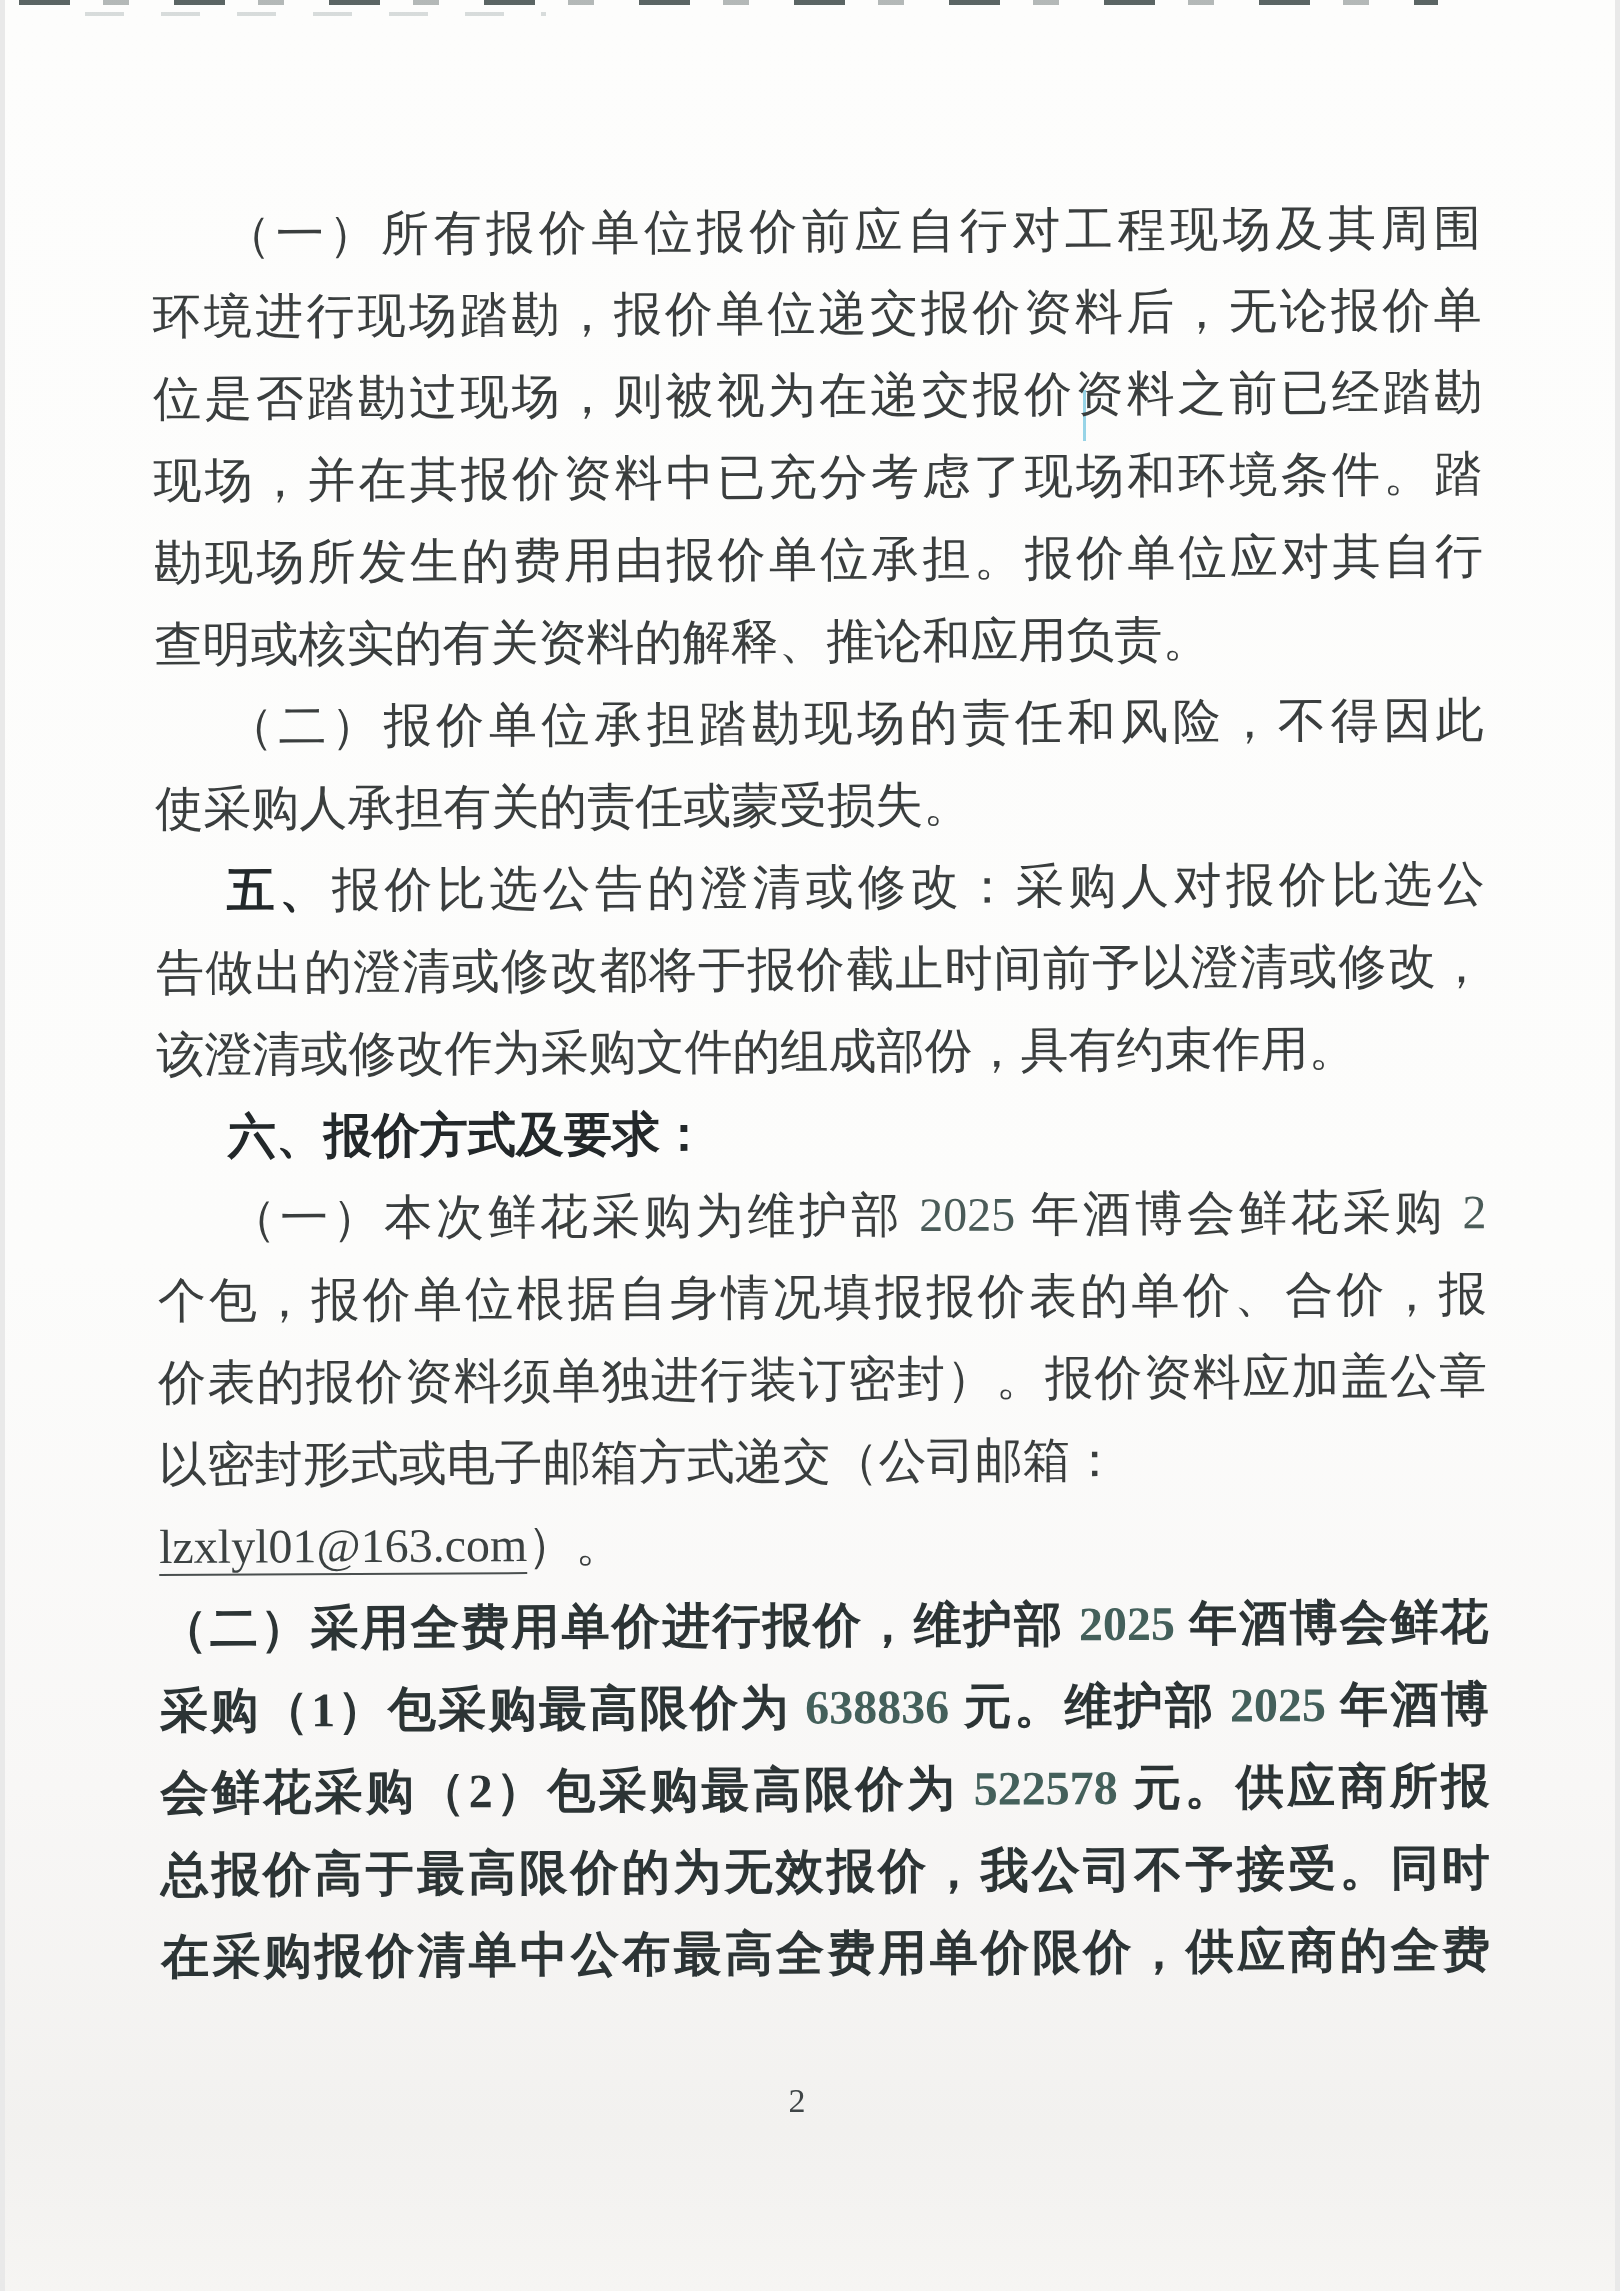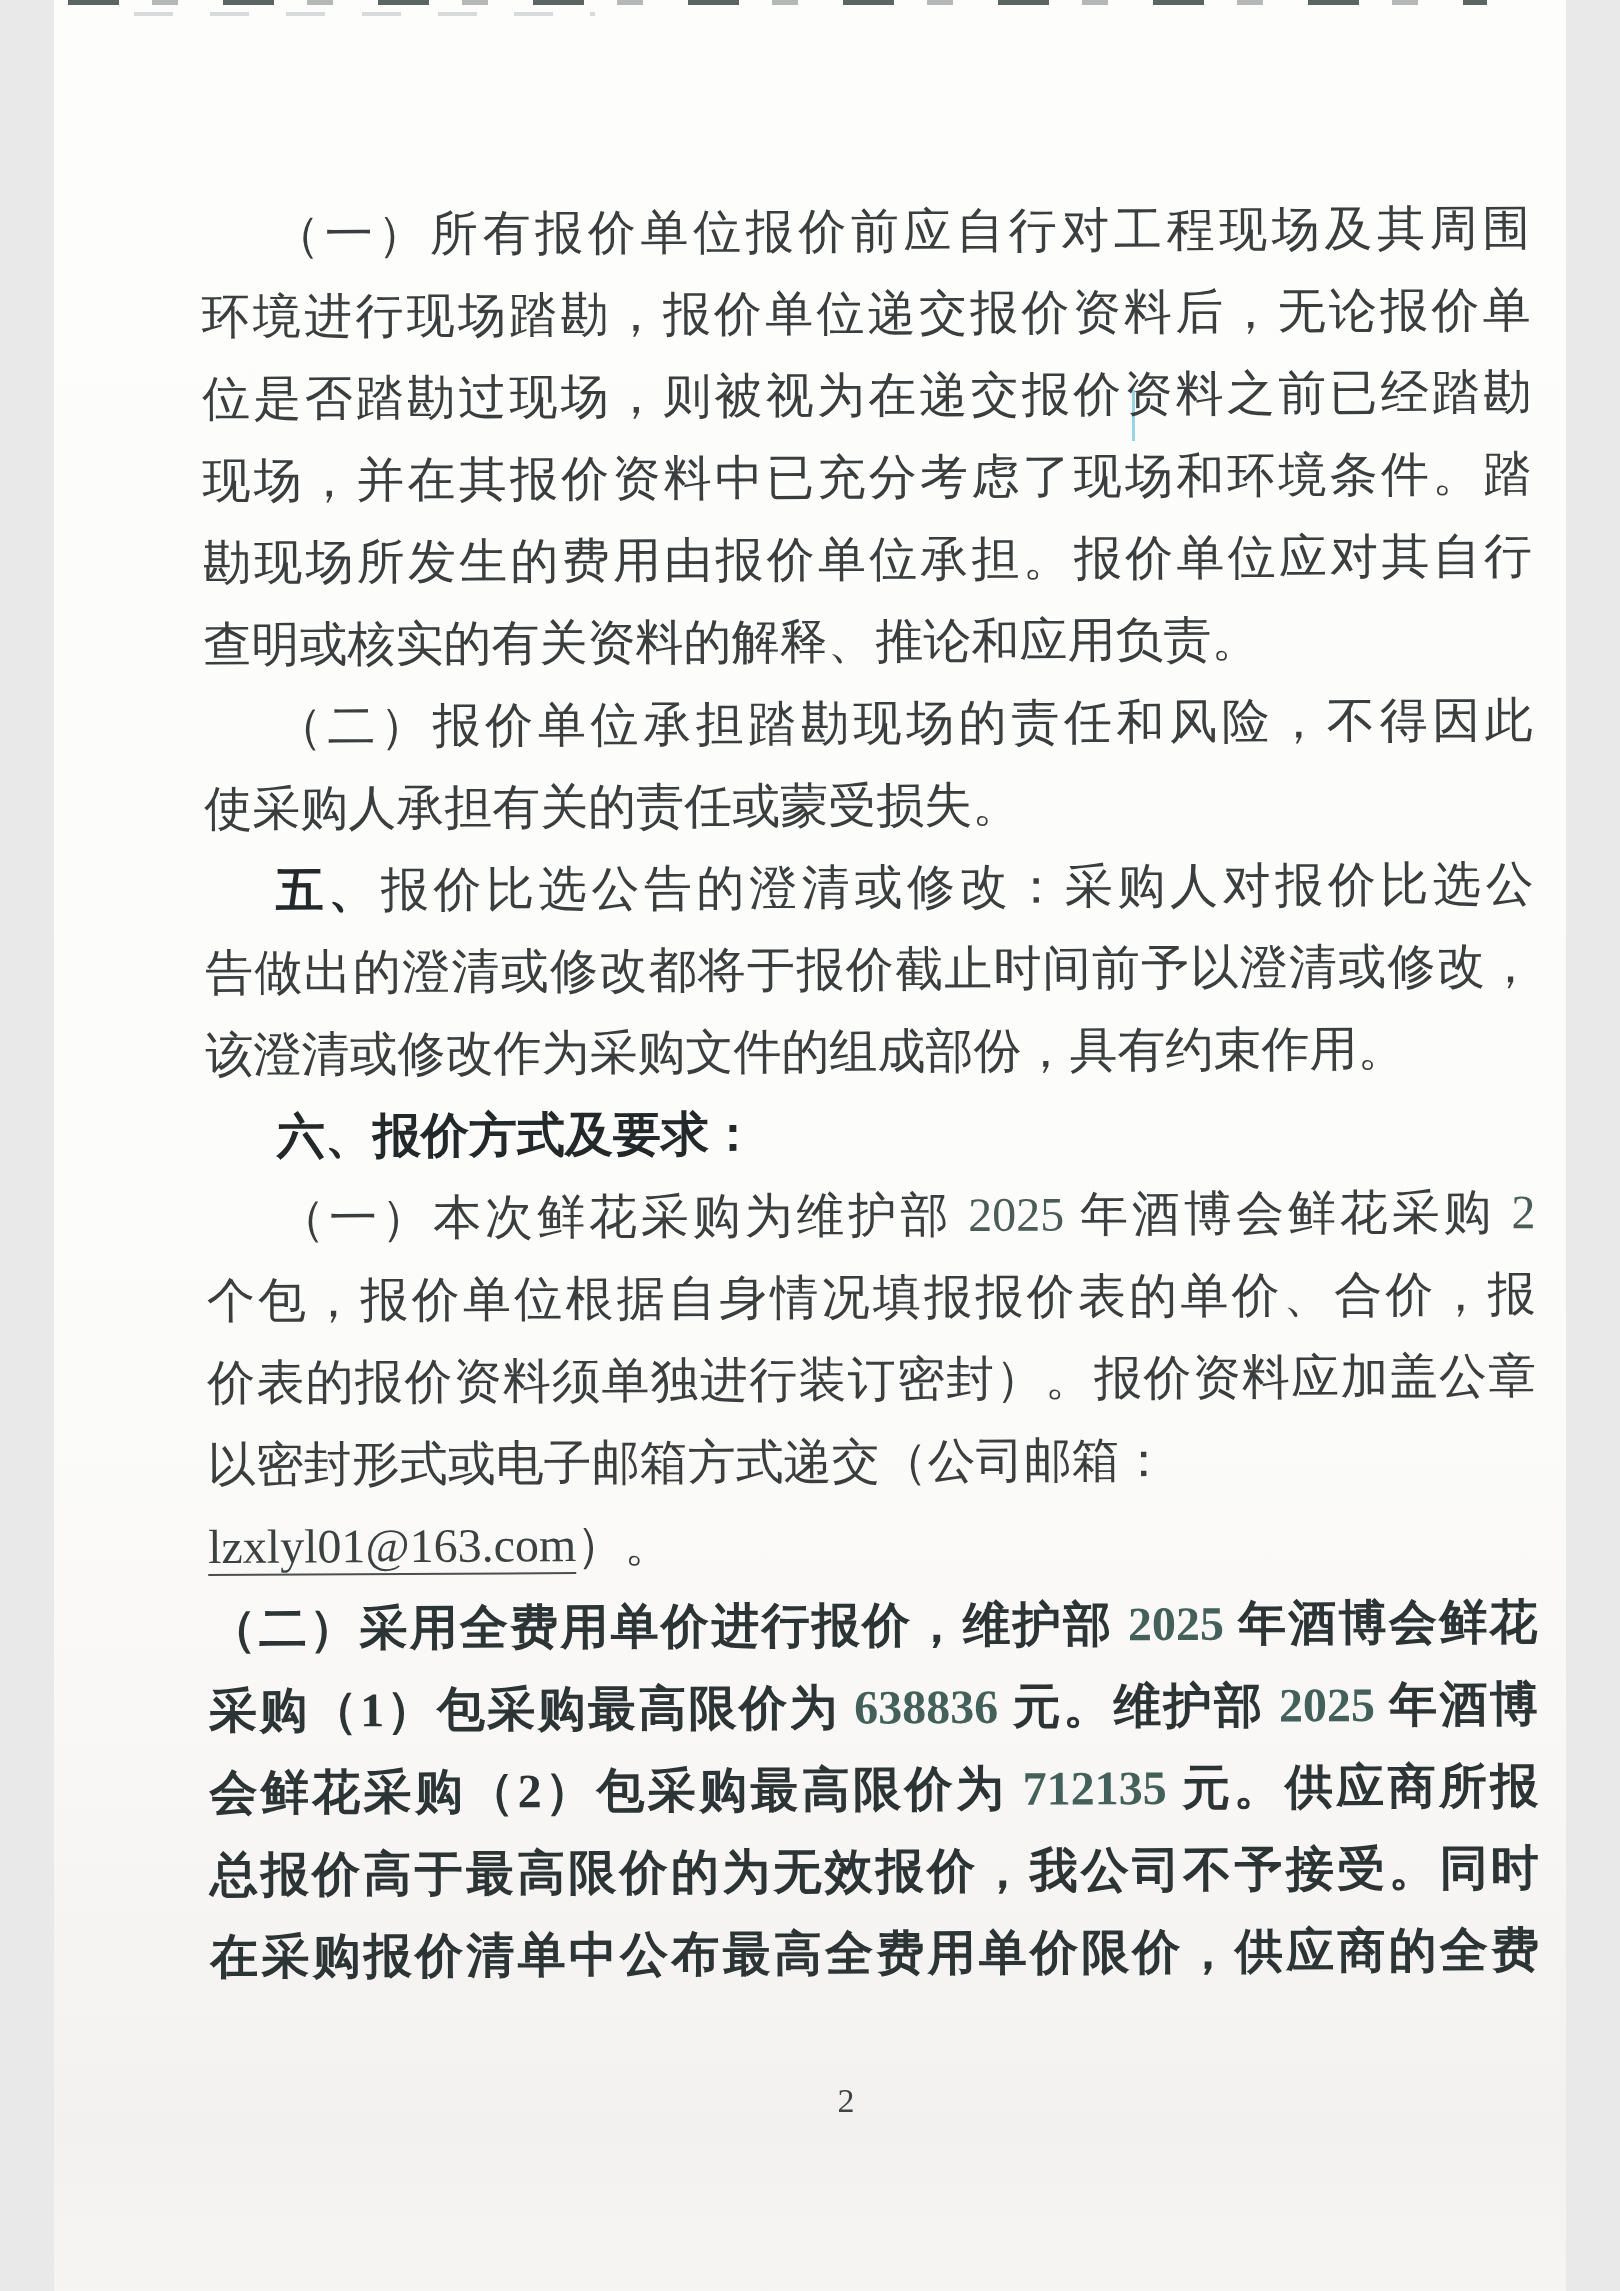--- a/index.html
+++ b/index.html
@@ -1,23 +1,22 @@
 <!DOCTYPE html>
 <html><head>
 <meta charset="utf-8">
 <style>
   html,body{margin:0;padding:0;background:#e9e9e9;}
   .page{
     position:relative;
-    width:1484px;height:2292px;
+    width:1610px;height:2292px;
     margin:0 auto;
     overflow:hidden;
     background:linear-gradient(180deg,#fdfdfc 0%,#fcfcfb 55%,#f8f7f6 78%,#f2f1ef 93%,#f6f5f3 100%);
     font-family:"Liberation Serif",serif;
-    padding-left:28px;
   }
   
   .scan-top{
     position:absolute;left:13.7px;top:0;width:1419px;height:4.9px;opacity:.85;
     background:repeating-linear-gradient(90deg,
       #3e4a49 0 51px, transparent 51px 84px,
       rgba(62,74,73,.45) 84px 110px, transparent 110px 155px);
   }
   .scan-top2{
     position:absolute;left:80px;top:11.8px;width:461px;height:3.9px;opacity:.55;
@@ -81,21 +80,21 @@
     <div class="ln end ind"><span class="hd">六、报价方式及要求：</span></div>
 
     <div class="ln just ind"><span>（一）本次鲜花采购为维护部 </span><span class="num">2025</span><span> 年酒博会鲜花采购 </span><span class="num">2</span></div>
     <div class="ln just"><span>个包，报价单位根据自身情况填报报价表的单价、合价，报</span></div>
     <div class="ln just"><span>价表的报价资料须单独进行装订密封）。报价资料应加盖公章</span></div>
     <div class="ln end"><span>以密封形式或电子邮箱方式递交（公司邮箱：</span></div>
     <div class="ln end"><span class="email">lzxlyl01@163.com</span><span>）。</span></div>
 
     <div class="ln just"><span class="b">（二）采用全费用单价进行报价，维护部 </span><span class="bnum">2025</span><span class="b"> 年酒博会鲜花</span></div>
     <div class="ln just"><span class="b">采购（1）包采购最高限价为 </span><span class="bnum">638836</span><span class="b"> 元。维护部 </span><span class="bnum">2025</span><span class="b"> 年酒博</span></div>
-    <div class="ln just"><span class="b">会鲜花采购（2）包采购最高限价为 </span><span class="bnum">712135</span><span class="b"> 元。供应商所报</span></div>
+    <div class="ln just"><span class="b">会鲜花采购（2）包采购最高限价为 </span><span class="bnum">522578</span><span class="b"> 元。供应商所报</span></div>
     <div class="ln just"><span class="b">总报价高于最高限价的为无效报价，我公司不予接受。同时</span></div>
     <div class="ln just"><span class="b">在采购报价清单中公布最高全费用单价限价，供应商的全费</span></div>
 
   </main>
 
   <div class="pageno">2</div>
 
 </div>
 
 

